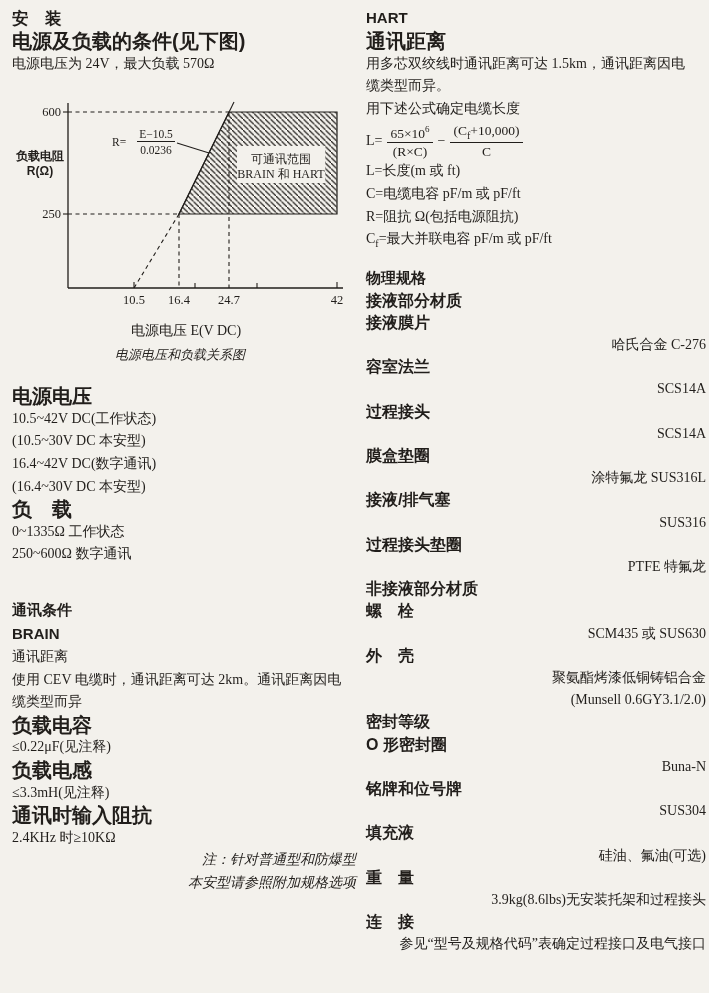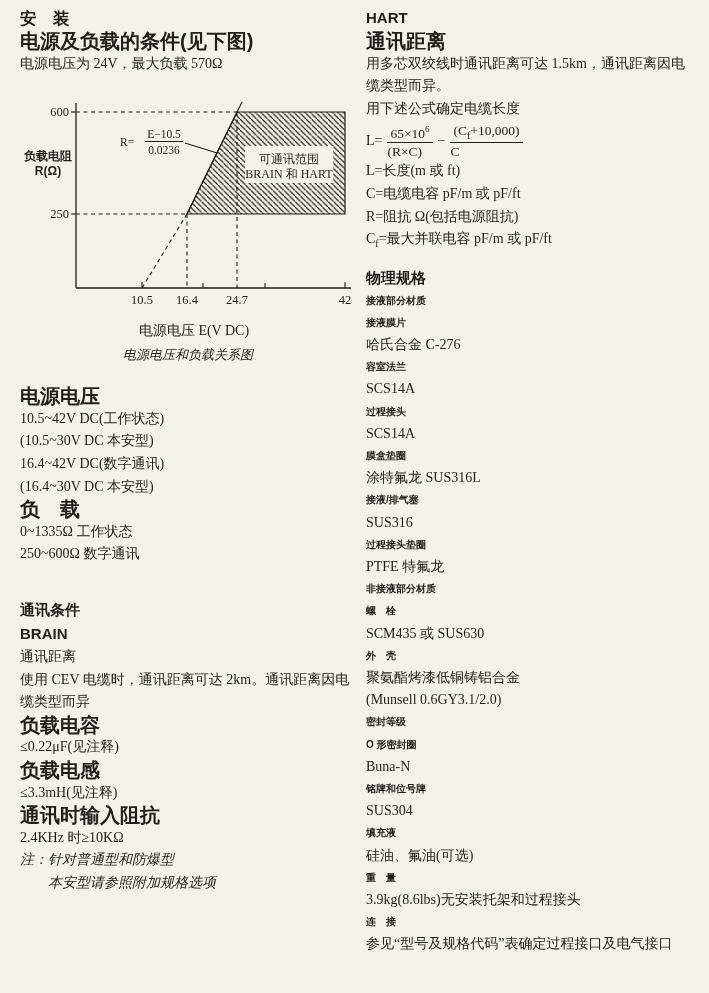--- a/index.html
+++ b/index.html
@@ -2,46 +2,46 @@
 <html><head>
 <meta charset="utf-8">
 <style>
   html,body{margin:0;padding:0;}
   body{
     width:709px;height:993px;position:relative;overflow:hidden;
     background:#f3f1ec;color:#211e1b;
     font-family:"Liberation Serif","DejaVu Serif",serif;
   }
   .col{position:absolute;top:6px;}
-  #col-left{left:20px;width:344px;}
+  #col-left{left:12px;width:344px;}
   #col-right{left:366px;width:340px;}
   .big{font-family:"Liberation Sans","DejaVu Sans",sans-serif;font-weight:bold;font-size:16.5px;line-height:24px;}
   .sec{font-family:"Liberation Sans","DejaVu Sans",sans-serif;font-weight:bold;font-size:15px;line-height:24px;}
   .hd{font-family:"Liberation Sans","DejaVu Sans",sans-serif;font-weight:bold;font-size:20px;line-height:22.6px;}
   .ln{font-size:14px;line-height:22.6px;}
-  .pln{font-size:14px;line-height:22.2px;}
-  .phd{font-family:"Liberation Sans","DejaVu Sans",sans-serif;font-weight:bold;font-size:10px;line-height:22.2px;}
-  .note{font-style:italic;font-size:14px;line-height:22.6px;}
+  .pln{font-size:14px;line-height:22.2px;text-align:right;}
+  .phd{font-family:"Liberation Sans","DejaVu Sans",sans-serif;font-weight:bold;font-size:16px;line-height:22.2px;}
+  .note{font-style:italic;font-size:14px;line-height:22.6px;text-align:right;}
   .note.indent{padding-left:28px;}
   .fig{display:block;margin-top:22px;}
   .mt16{margin-top:16px;}
   .mt22{margin-top:32px;}
   .mt10{margin-top:10px;}
   svg text{fill:#211e1b;font-family:"Liberation Serif","DejaVu Serif",serif;}
   svg .ax{stroke:#211e1b;stroke-width:1.3;fill:none;}
   svg .thin{stroke:#211e1b;stroke-width:1.1;fill:none;}
   svg .dash{stroke:#211e1b;stroke-width:1.1;fill:none;stroke-dasharray:4 3.5;}
   svg .tick-t{font-size:12.5px;}
   svg .ylab{font-family:"Liberation Sans","DejaVu Sans",sans-serif;font-weight:bold;font-size:12px;}
   svg .fr{font-size:11.5px;}
   svg .reg{font-size:12px;}
   svg .xtitle{font-size:14px;}
   svg .cap{font-size:13px;font-style:italic;}
   .formula{display:flex;align-items:center;gap:5px;font-size:14px;height:38px;margin-top:2px;}
-  .frac{display:inline-flex;flex-direction:column;align-items:flex-start;line-height:1.12;font-size:13.5px;}
+  .frac{display:inline-flex;flex-direction:column;align-items:center;line-height:1.12;font-size:13.5px;}
   .frac .num{border-bottom:1.2px solid #211e1b;padding:0 3px 1px;}
   .frac .den{padding-top:1px;}
   sup{font-size:9px;} sub{font-size:10px;}
 </style>
 </head>
 <body>
 
 <div class="col" id="col-left">
   <div class="big">安　装</div>
   <div class="hd">电源及负载的条件(见下图)</div>

